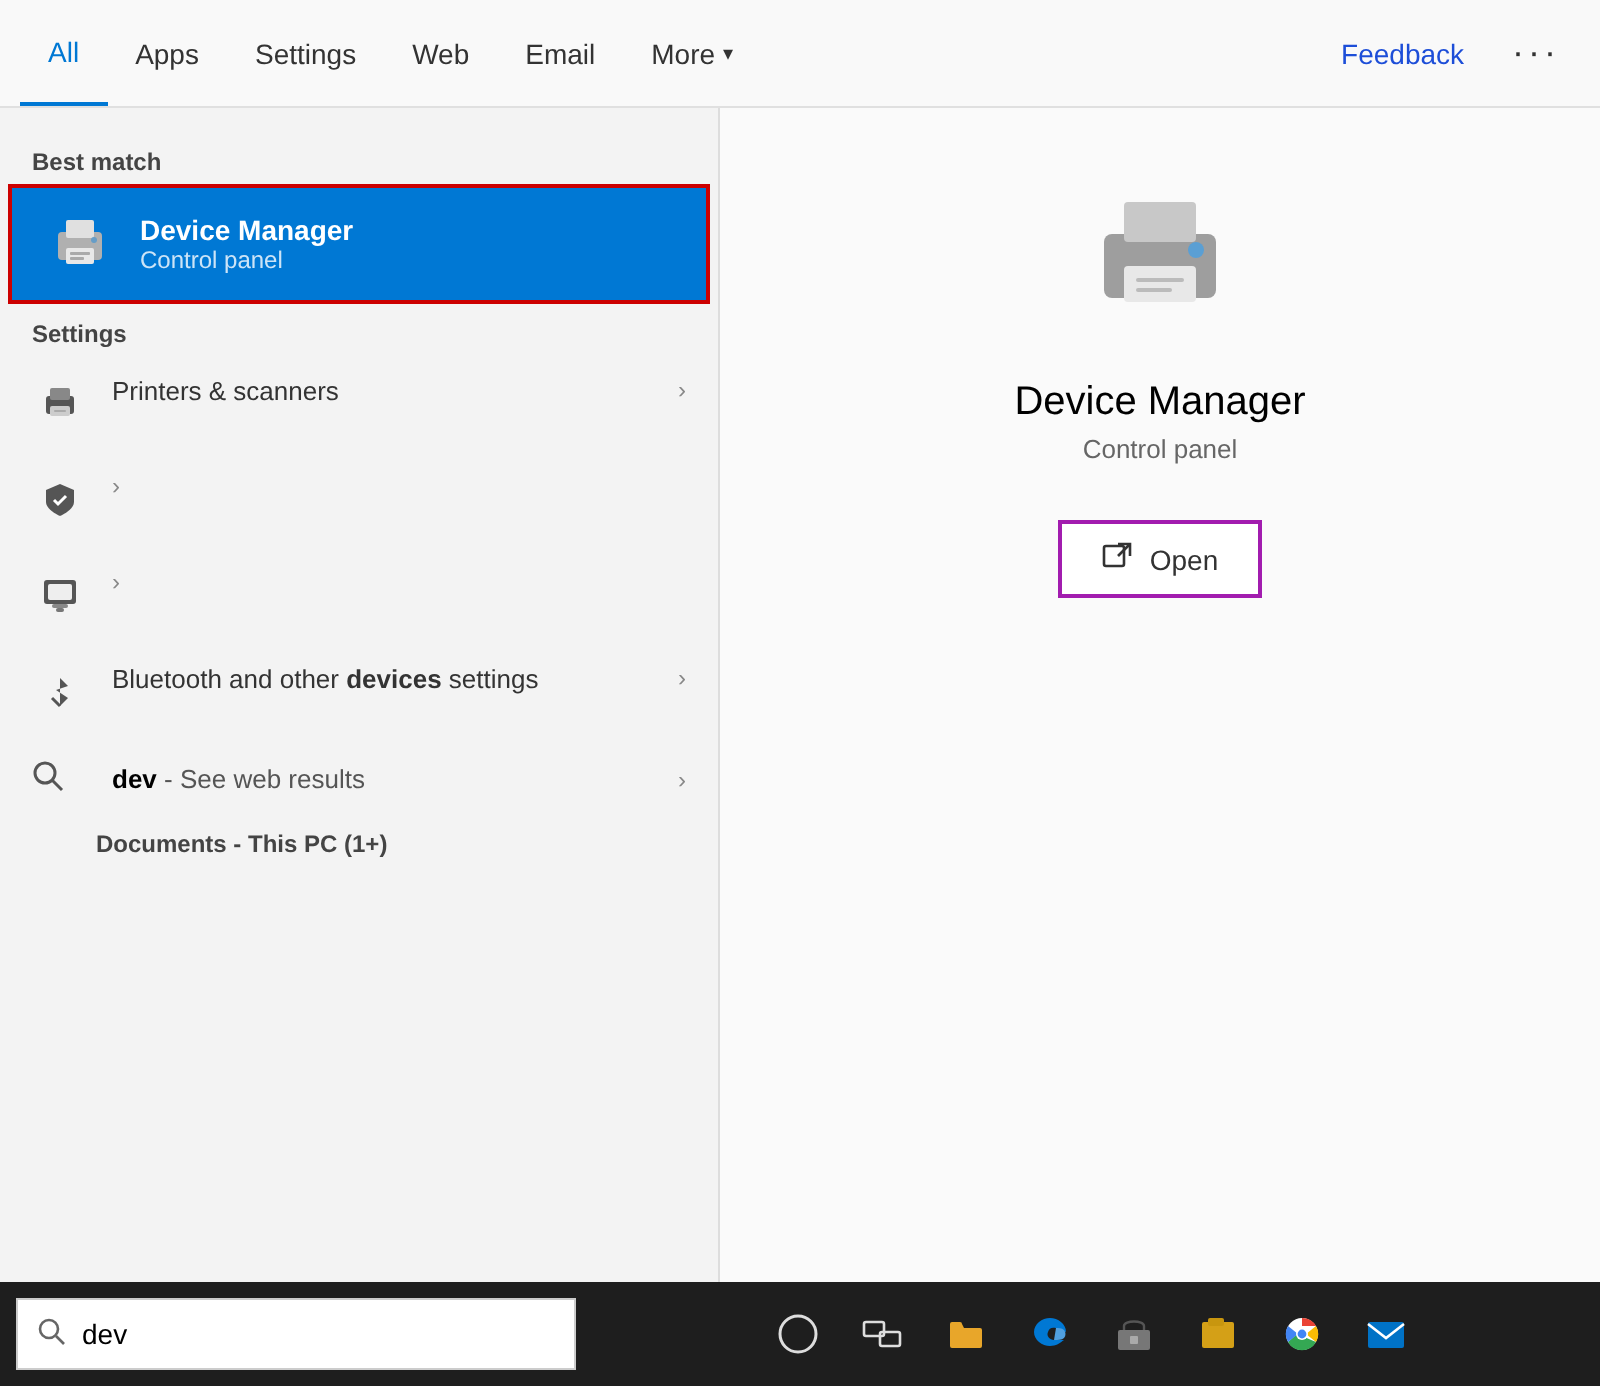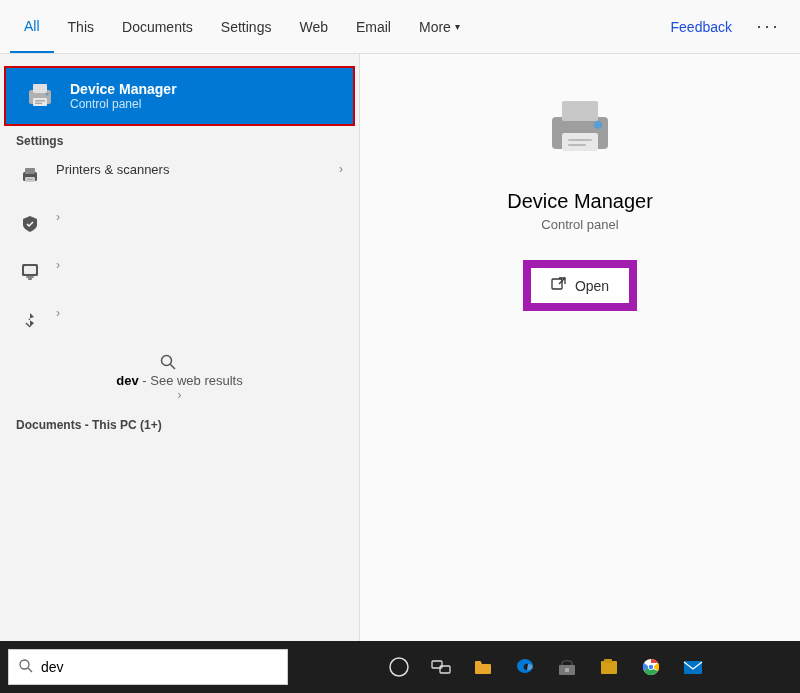--- a/index.html
+++ b/index.html
@@ -122,21 +122,20 @@
       font-size: 12px;
       color: #888;
     }
 
     
     .web-item {
       display: flex;
       align-items: center;
       padding: 10px 16px;
       cursor: pointer;
-      flex-direction: column;
     }
     .web-item .w-icon {
       width: 28px;
       margin-right: 12px;
       color: #555;
       font-size: 14px;
     }
     .web-item .w-text {
       font-size: 13px;
       flex: 1;
@@ -144,21 +143,21 @@
     .web-item .w-text .w-query { font-weight: 700; }
     .web-item .w-text .w-suffix { color: #555; }
     .web-item .chevron { font-size: 12px; color: #888; }
 
     
     .docs-label {
       font-size: 12px;
       color: #444;
       padding: 6px 16px;
     }
-    .docs-label strong { font-weight: 700; }
+    .docs-label strong { font-weight: 700; margin-left: 32px; }
 
     
     .right-panel {
       flex: 1;
       background: #fafafa;
       display: flex;
       flex-direction: column;
       align-items: center;
       padding: 30px 20px 20px 20px;
     }
@@ -183,21 +182,21 @@
       font-size: 13px;
       color: #666;
       margin-bottom: 28px;
     }
 
     .open-btn {
       display: flex;
       align-items: center;
       gap: 8px;
       padding: 8px 20px;
-      border: 8px solid #a21caf;
+      border: 2px solid #a21caf;
       background: #fff;
       cursor: pointer;
       font-size: 14px;
       color: #333;
     }
 
     
     .taskbar {
       height: 52px;
       background: #1e1e1e;
@@ -254,24 +253,21 @@
     .dm-svg { filter: grayscale(20%); }
   </style>
 </head>
 <body>
 
 <div class="top-nav">
   <div class="nav-tab active">
     <span>All</span>
   </div>
   <div class="nav-tab">
-    <span>This</span>
-  </div>
-  <div class="nav-tab">
-    <span>Documents</span>
+    <span>Apps</span>
   </div>
   <div class="nav-tab">
     <span>Settings</span>
   </div>
   <div class="nav-tab">
     <span>Web</span>
   </div>
   <div class="nav-tab">
     <span>Email</span>
   </div>
@@ -283,20 +279,21 @@
   <div class="nav-feedback">
     <span>Feedback</span>
   </div>
   <div class="nav-dots">···</div>
 </div>
 
 <div class="main">
 
   <div class="left-panel">
 
+    <div class="section-label">Best match</div>
     <div class="best-match-item">
       <div class="item-icon">
 
         <svg width="32" height="32" viewBox="0 0 32 32" fill="none" xmlns="http://www.w3.org/2000/svg" class="dm-svg">
           <rect x="5" y="10" width="22" height="14" rx="2" fill="#b0b0b0"></rect>
           <rect x="9" y="4" width="14" height="9" rx="1" fill="#e0e0e0"></rect>
           <rect x="9" y="18" width="14" height="8" rx="1" fill="#e8e8e8"></rect>
           <rect x="11" y="20" width="10" height="1.5" rx="0.5" fill="#aaa"></rect>
           <rect x="11" y="22.5" width="7" height="1.5" rx="0.5" fill="#aaa"></rect>
           <circle cx="23" cy="14" r="1.5" fill="#5a9fd4"></circle>
@@ -345,20 +342,21 @@
       <span class="chevron">›</span>
     </div>
 
     <div class="settings-item">
       <div class="s-icon">
         <svg width="20" height="20" viewBox="0 0 20 20">
             <path d="M10 3 L10 17 L14 13 L8 9 L14 7 Z" fill="#555"></path>
             <path d="M10 17 L6 13" stroke="#555" stroke-width="1.5" fill="none"></path>
           </svg>
       </div>
+      <span class="s-label">Bluetooth and other <strong>devices</strong> settings</span>
       <span class="chevron">›</span>
     </div>
 
     <div class="web-item">
       <div class="w-icon">
         <svg width="16" height="16" viewBox="0 0 16 16">
             <circle cx="6.5" cy="6.5" r="5" stroke="#555" stroke-width="1.5" fill="none"></circle>
             <line x1="10" y1="10" x2="15" y2="15" stroke="#555" stroke-width="1.5"></line>
           </svg>
       </div>

